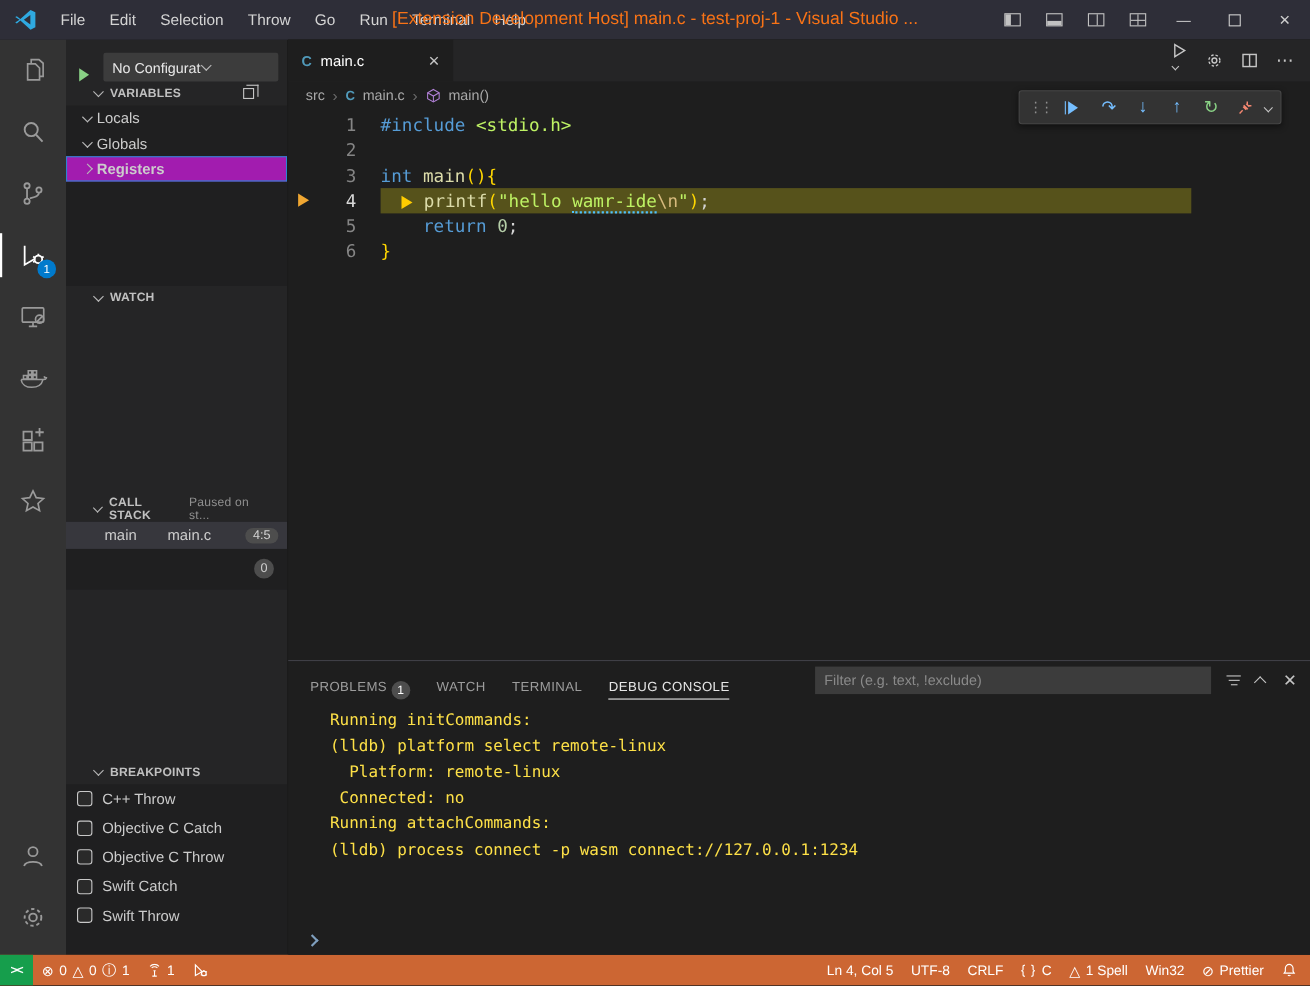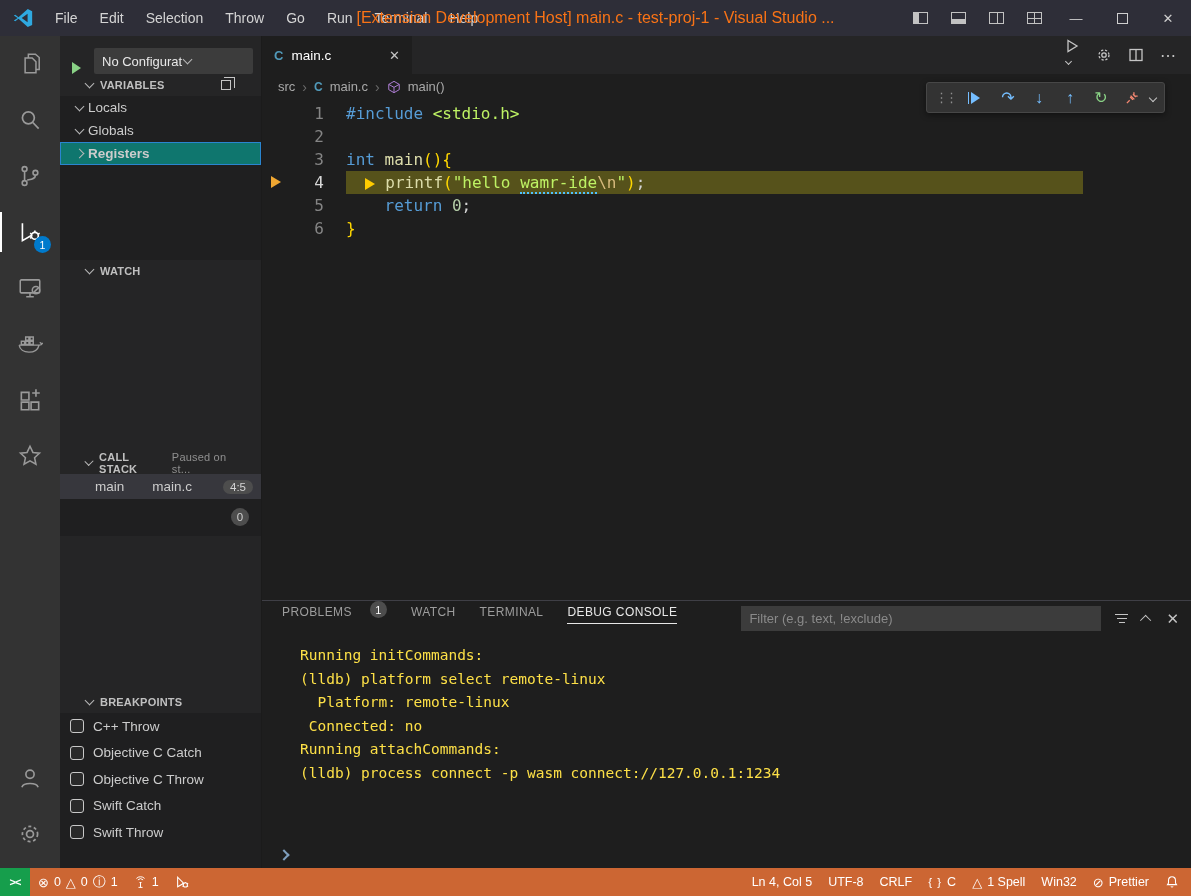--- a/index.html
+++ b/index.html
@@ -53,21 +53,21 @@
   .dup-icon { margin-left:auto; width:10px; height:10px; border:1px solid #c5c5c5; position:relative; margin-right:6px; }
   .dup-icon::before { content:''; position:absolute; left:2px; top:-4px; width:10px; height:10px;
     border:1px solid #c5c5c5; border-left:none; border-bottom:none; }
   .sec-body { overflow:hidden; }
   .sec-body.dark { background:#1f1f20; }
   .vars-body { height:164px; }
   .watch-body { height:170px; }
   .stack-body { height:62px; }
   .bp-body { flex:1; }
   .tree-row { height:23px; display:flex; align-items:center; padding-left:14px; font-size:13.5px; cursor:pointer; }
-  .tree-row.selected { background:#0f766e; outline:1px solid #2a85d0; outline-offset:-1px; font-weight:bold; }
+  .tree-row.selected { background:#a21caf; outline:1px solid #2a85d0; outline-offset:-1px; font-weight:bold; }
   .frame-row { height:25px; display:flex; align-items:center; background:#37373d; padding:0 8px 0 35px; font-size:13.5px; cursor:pointer; }
   .frame-file { margin-left:28px; color:#cccccc; }
   .frame-pos { margin-left:auto; background:#4d4d4d; color:#d4d4d4; border-radius:9px; font-size:11.5px; padding:1px 7px; }
   .stack-badge { width:18px; height:18px; border-radius:50%; background:#4d4d4d; color:#cfcfcf; font-size:11.5px;
     display:flex; align-items:center; justify-content:center; margin:9px 12px 0 auto; }
   .sb-gap { flex:1; }
   .bp-row { height:26.5px; display:flex; align-items:center; gap:9px; padding-left:10px; font-size:13.5px; cursor:pointer; }
   .cb { width:14px; height:14px; border:1.5px solid #c8c8c8; border-radius:3px; background:#2a2a2a; flex:0 0 14px; }
 
   
@@ -106,21 +106,21 @@
   .dt-grip { color:#8f8f8f; font-size:13px; letter-spacing:-3px; cursor:grab; }
   .dt-ic { display:flex; align-items:center; justify-content:center; width:18px; height:20px; cursor:pointer; font-size:16px; }
   .blue { color:#75beff; } .green { color:#89d185; }
   .cont-bar { display:inline-block; width:2.5px; height:12px; background:#75beff; margin-right:2px; }
   .cont-tri { display:inline-block; width:0; height:0; border:6px solid transparent; border-left:9px solid #75beff; }
   .dt-chev { width:6px; height:6px; border-right:1.4px solid #c5c5c5; border-bottom:1.4px solid #c5c5c5; transform:rotate(45deg); margin-left:-4px; }
 
   
   .panel { height:268px; flex:0 0 268px; border-top:1px solid #3f3f46; background:#1e1e1e; display:flex; flex-direction:column; position:relative; }
   .panel-header { height:35px; flex:0 0 35px; display:flex; align-items:center; padding:0 12px 0 20px; }
-  .ptab { height:100%; display:flex; align-items:flex-start; gap:18px; margin-right:24px; font-size:12px; letter-spacing:0.4px;
+  .ptab { height:100%; display:flex; align-items:flex-end; gap:4px; margin-right:24px; font-size:12px; letter-spacing:0.4px;
     color:#9d9d9d; cursor:pointer; position:relative; }
   .ptab .lbl { padding:4px 0; border-bottom:1px solid transparent; }
   .ptab.active { color:#e7e7e7; }
   .ptab.active .lbl { border-color:#e7e7e7; }
   .ptab-badge { min-width:17px; height:17px; border-radius:50%; background:#4d4d4d; color:#ffffff; font-size:11px;
     display:flex; align-items:center; justify-content:center; }
   .filter-input { margin-left:auto; width:360px; height:25px; background:#3c3c3c; border:none; outline:none;
     color:#cccccc; font-size:13px; padding:0 8px; font-family:"Liberation Sans",sans-serif; }
   .filter-input::placeholder { color:#8a8a8a; }
   .panel-acts { display:flex; align-items:center; gap:15px; margin-left:14px; color:#c5c5c5; }

